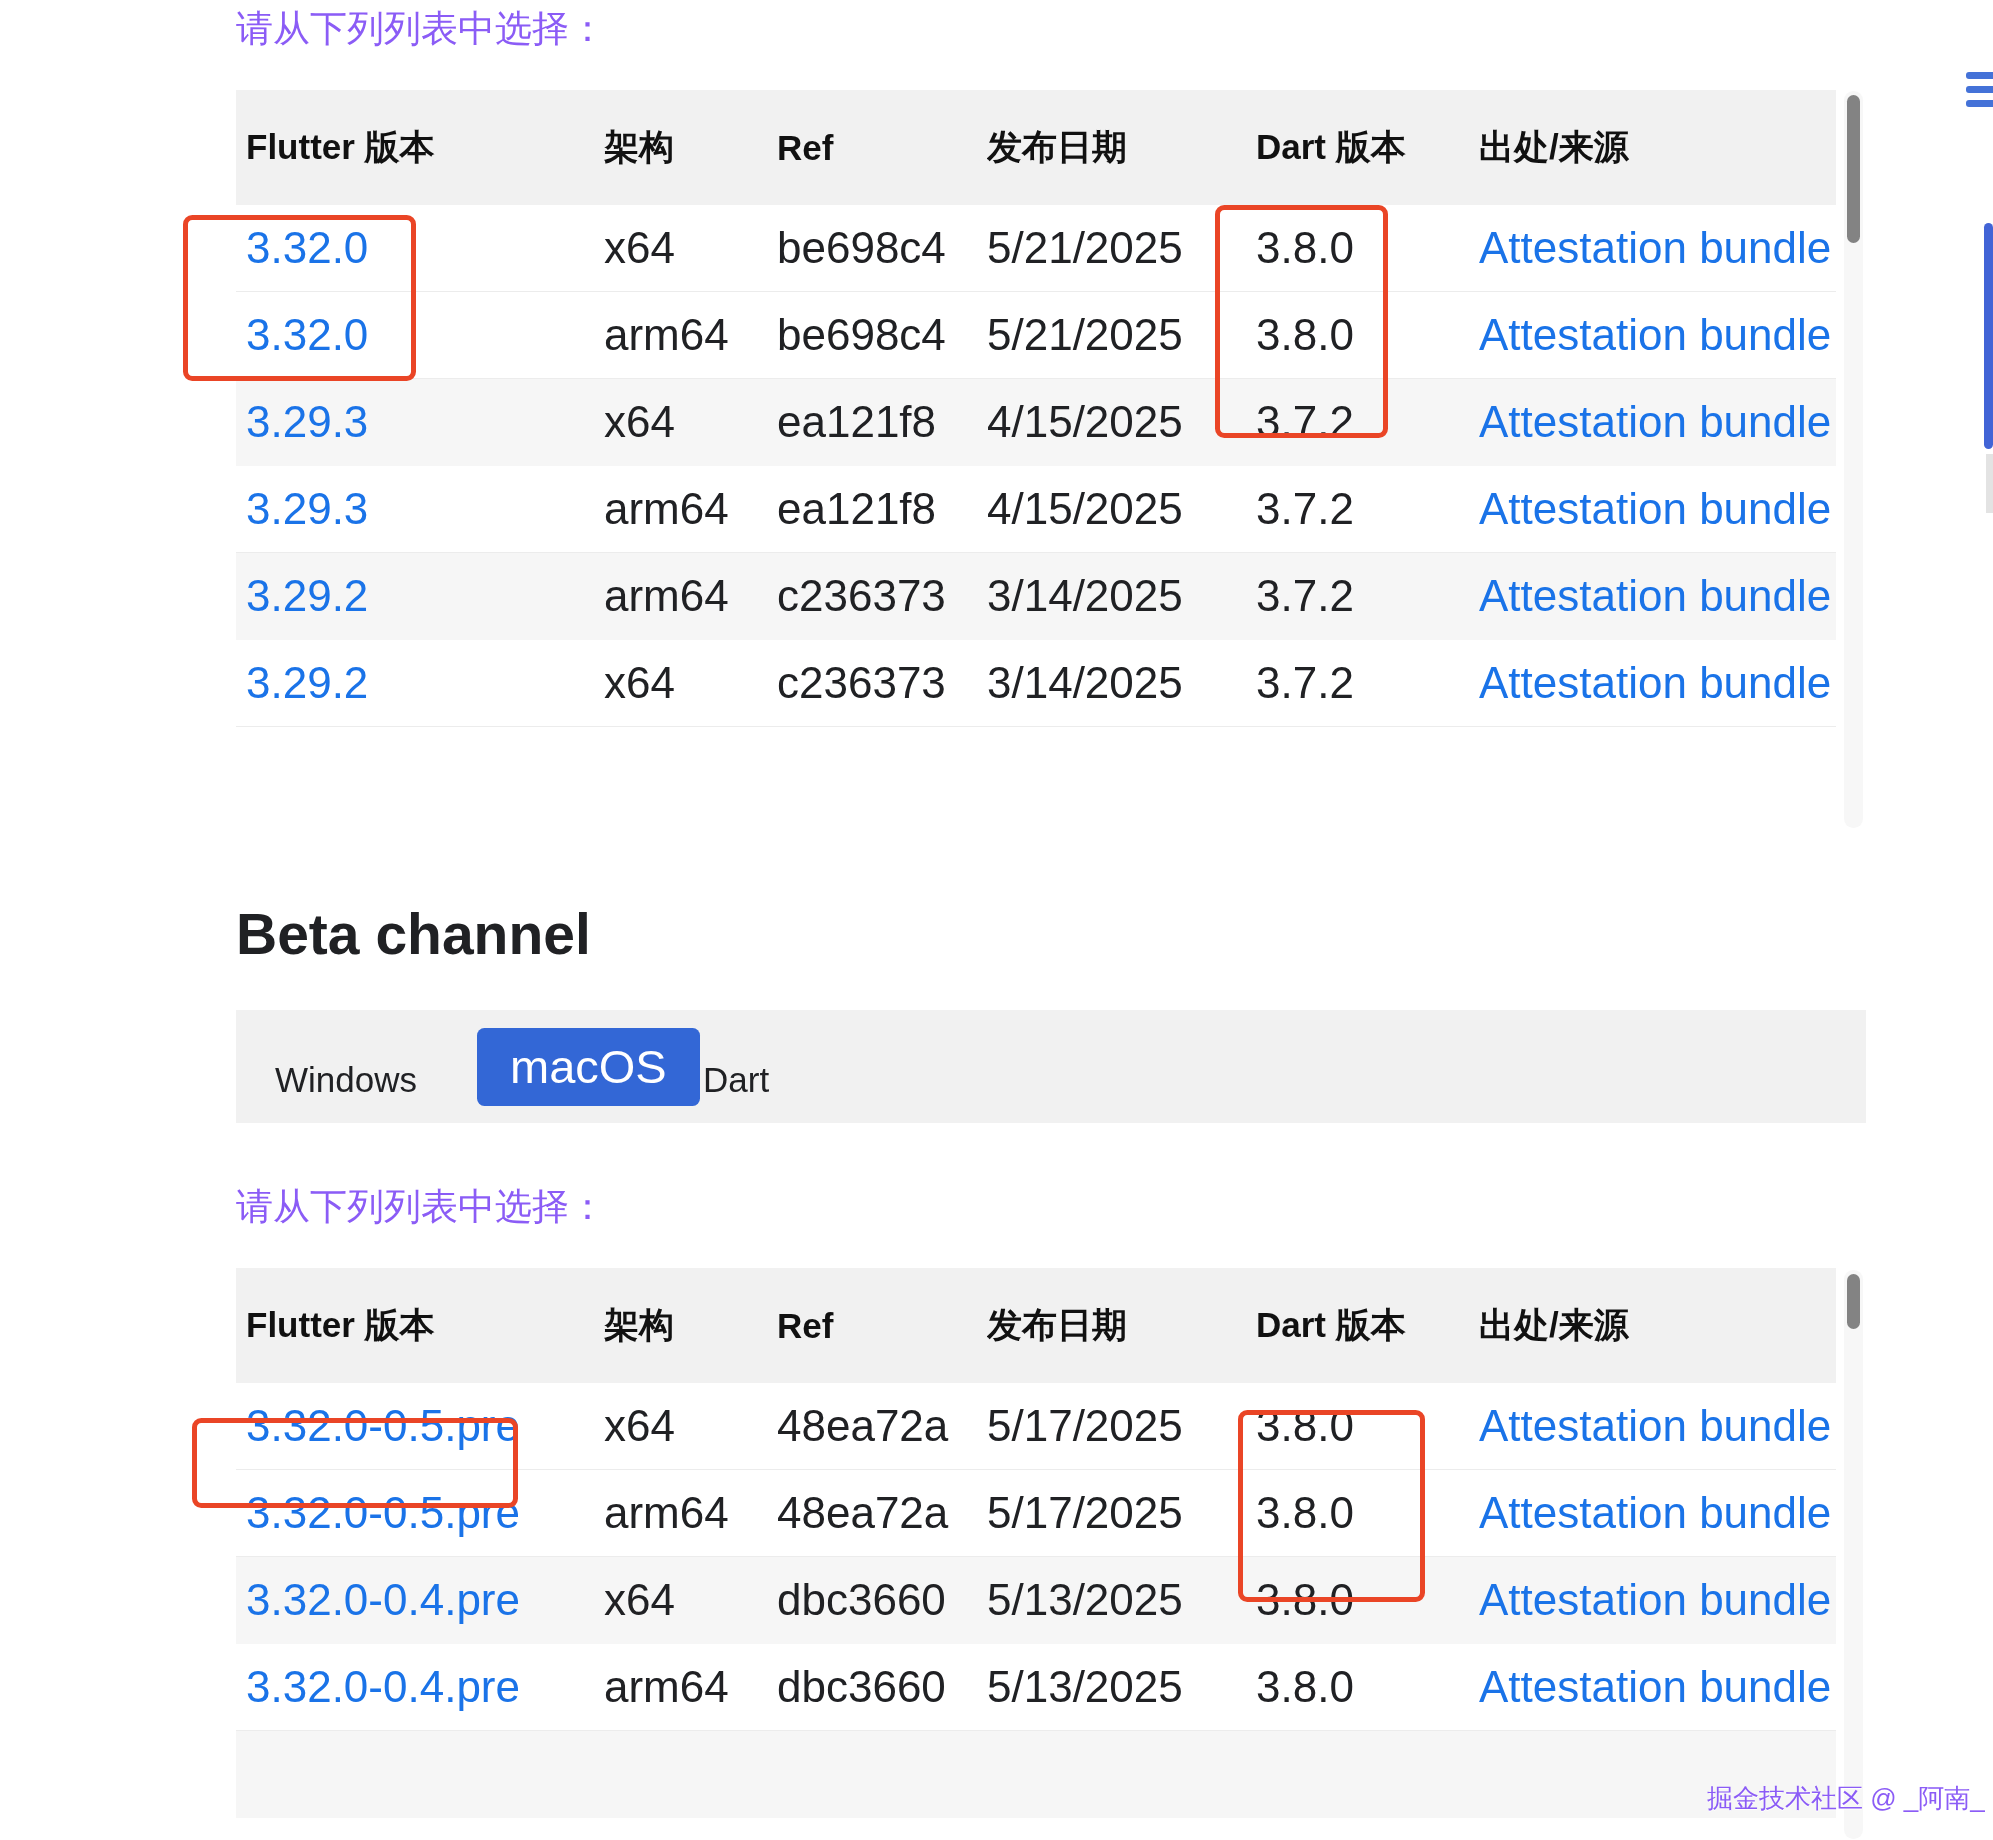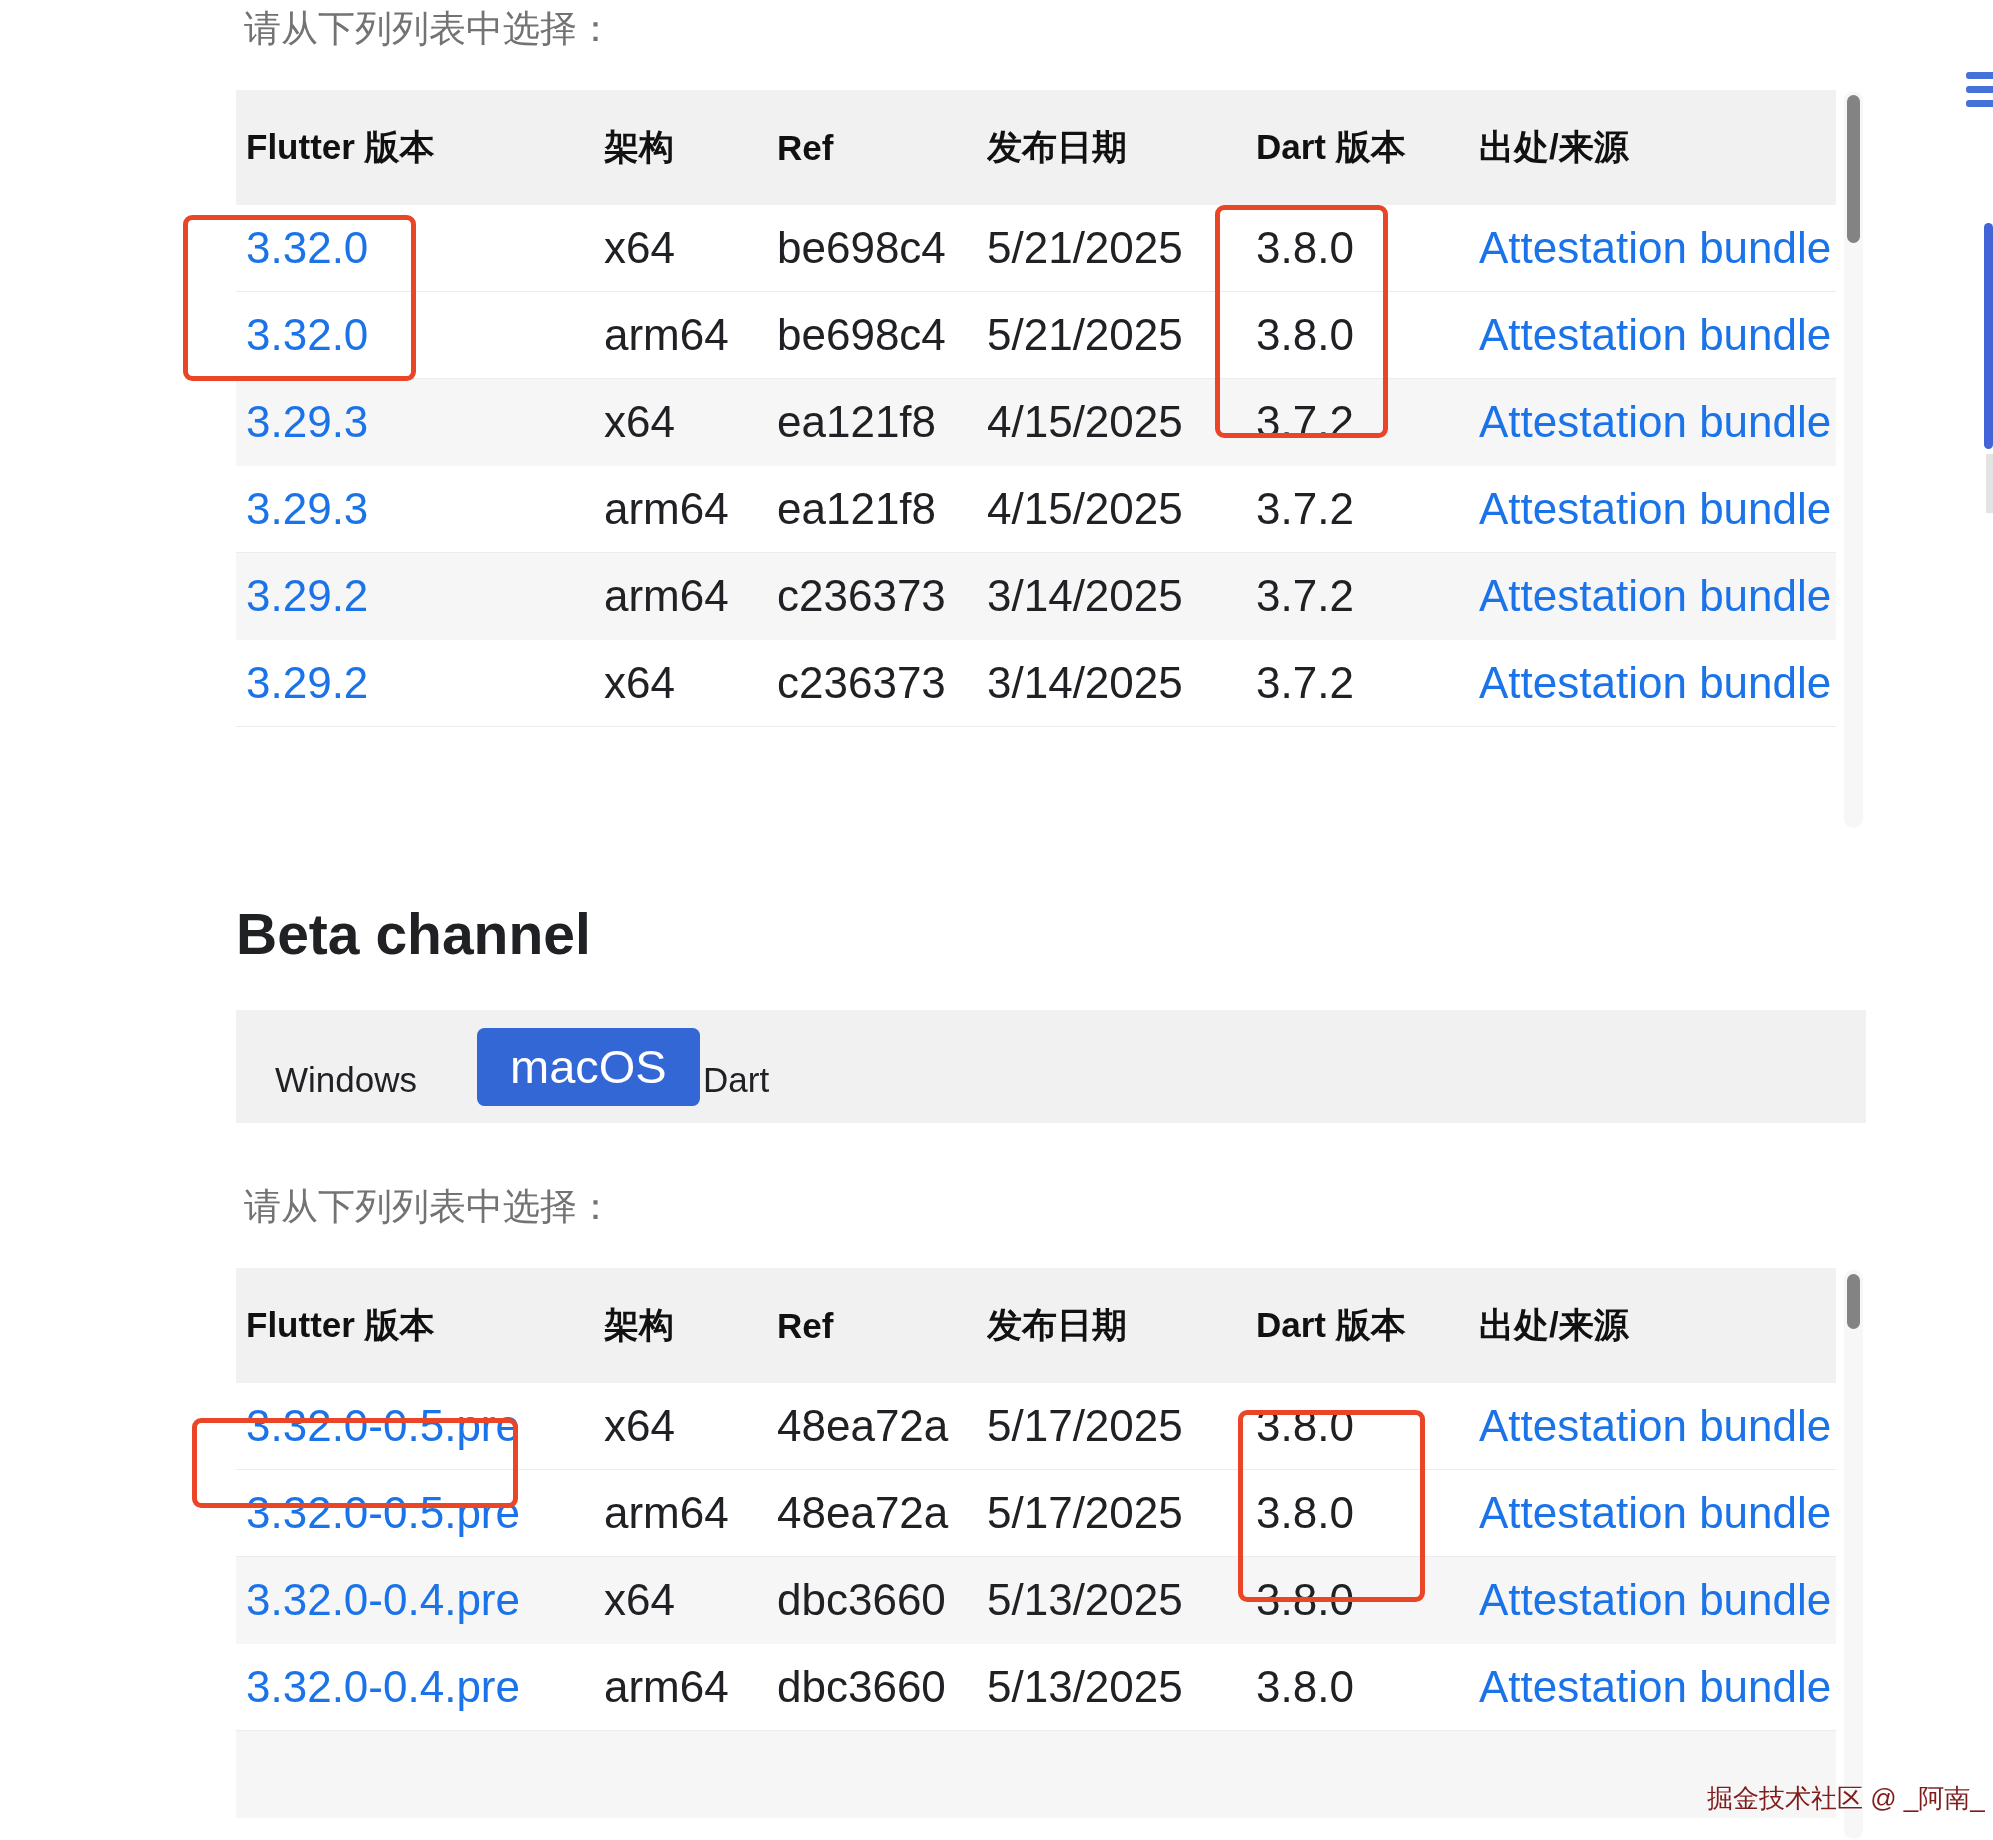--- a/index.html
+++ b/index.html
@@ -1,21 +1,21 @@
 <!DOCTYPE html>
 <html style="font-size:14.8px"><head>
 <meta charset="utf-8">
 <style>
   *{margin:0;padding:0;box-sizing:border-box}
   html,body{width:1994px;height:1840px}
   body{
     position:relative;overflow:hidden;background:#fff;
     font-family:"Liberation Sans",sans-serif;color:#202124;
   }
-  .prompt{position:absolute;left:244px;font-size:37px;line-height:44px;color:#737373}
+  .prompt{position:absolute;left:236px;font-size:37px;line-height:44px;color:#8b5cf6}
   #prompt1{top:7.4px}
   #prompt2{top:1185px}
 
   .tablebox{position:absolute;left:236px;width:1600px;overflow:hidden;background:#fff}
   #table1{top:90px;height:741px}
   #table2{top:1268px;height:572px}
   .thead,.trow{
     display:grid;
     grid-template-columns:358px 173px 210px 269px 223px 1fr;
     align-items:center;padding-left:10px;
@@ -49,21 +49,21 @@
     position:absolute;left:241px;top:17.5px;height:78px;padding:0 33px;
     display:flex;align-items:center;background:#3367d6;color:#fff;
     border-radius:7.4px;font-size:47px;cursor:pointer;
   }
 
   .toc-icon{position:absolute;left:1964px;top:66px;width:48px;height:48px;cursor:pointer}
   .page-scroll{position:absolute;left:1984px;top:223px;width:9.2px;height:226px;background:#4264d6;border-radius:5.5px;cursor:pointer}
   .page-scroll-track{position:absolute;left:1986px;top:454px;width:6.5px;height:59px;background:#e3e3e3}
 
   .watermark{
-    position:absolute;left:1707px;top:1781px;font-size:26px;color:#7f1d1d;
+    position:absolute;left:1707px;top:1781px;font-size:26px;color:#8b5cf6;
     z-index:20;text-shadow:0 0.9px 0 rgba(255,255,255,.9);white-space:nowrap;
   }
 </style>
 </head>
 <body>
 
 <div class="prompt" id="prompt1">请从下列列表中选择：</div>
 
 <div class="tablebox" id="table1">
   <div class="thead">

